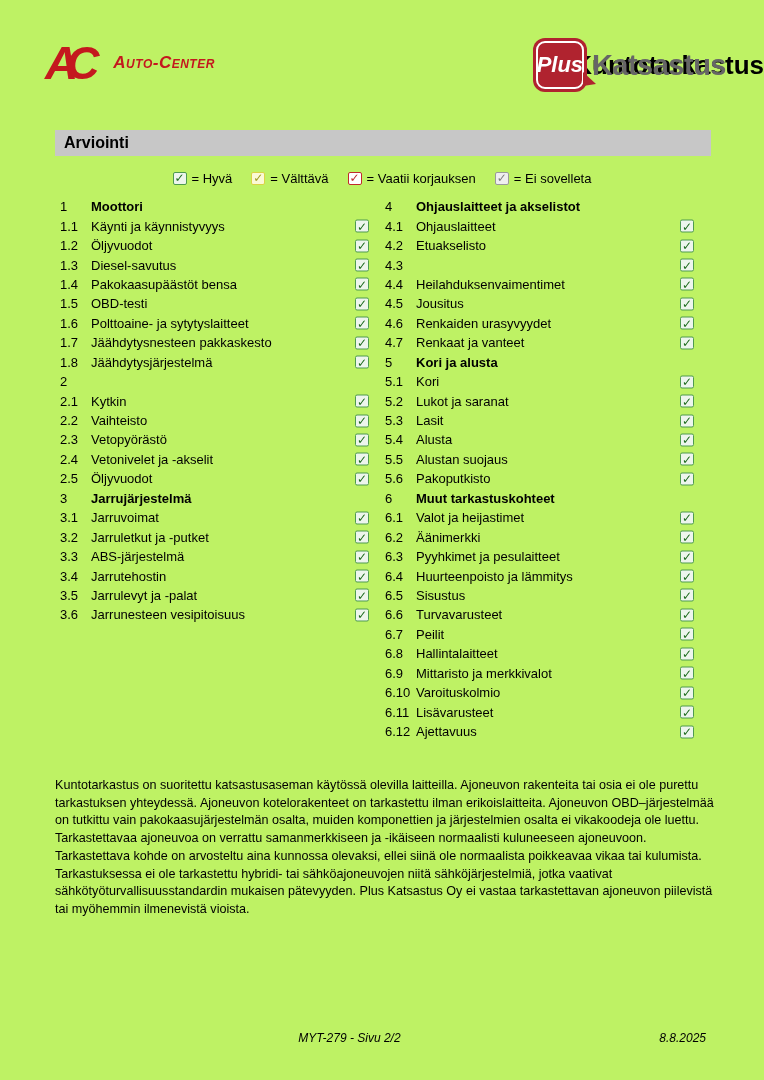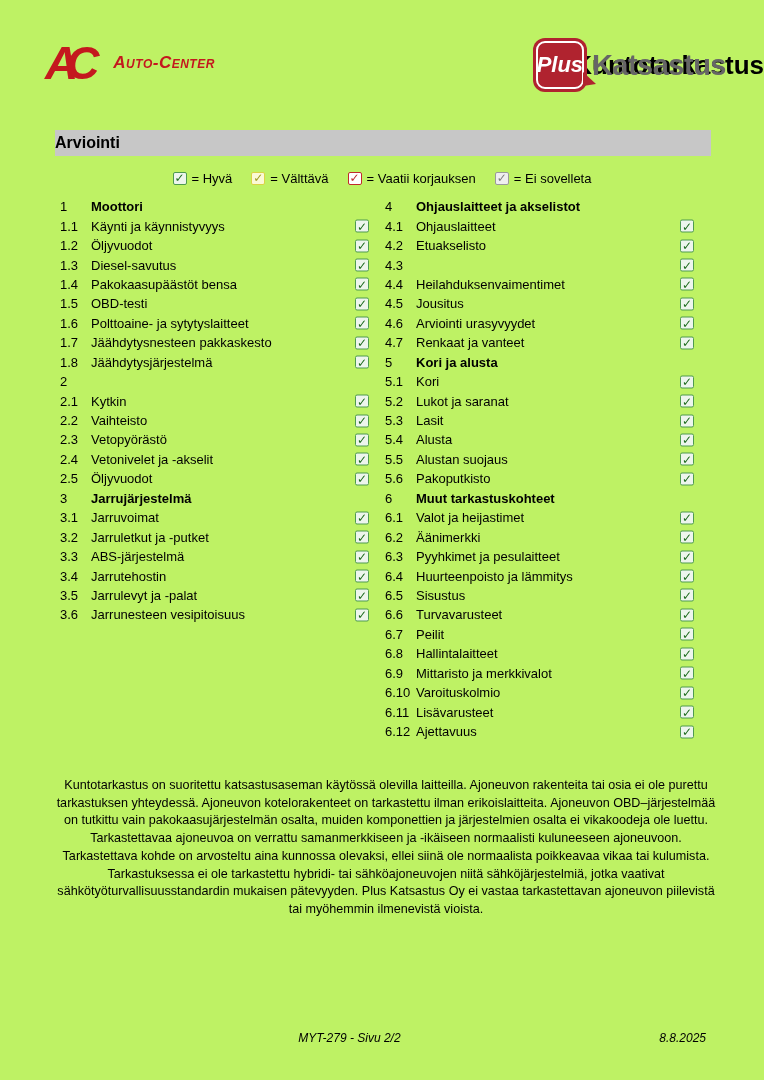--- a/index.html
+++ b/index.html
@@ -16,21 +16,21 @@
               display:flex;align-items:center;justify-content:center;flex:none;}
   .plus-badge-inner{position:absolute;inset:3px;border:2px solid #fff;border-radius:9px;pointer-events:none;}
   .plus-badge::after{content:"";position:absolute;right:-9px;bottom:6px;width:0;height:0;
               border-top:12px solid transparent;border-bottom:2px solid transparent;
               border-left:13px solid var(--badge-red,#b0232f);}
   .plus-text{position:relative;color:#fff;font-weight:bold;font-style:italic;font-size:22px;}
   .katsastus{font-size:29px;font-weight:bold;color:var(--brand-gray,#666);margin-left:5px;letter-spacing:-0.5px;text-align:right;}
 
   
   .section-bar{position:absolute;left:55px;top:130px;width:656px;height:26px;background:var(--bar-gray,#c7c7c7);
-               font-size:16px;font-weight:bold;line-height:26px;padding-left:0;box-sizing:border-box;}
+               font-size:16px;font-weight:bold;line-height:26px;padding-left:9px;box-sizing:border-box;}
 
   
   .legend{position:absolute;top:169px;left:0;right:0;height:18px;display:flex;justify-content:center;
           align-items:center;gap:19px;font-size:13px;}
   .legend-item{display:inline-flex;align-items:center;gap:5px;}
 
   
   .checkbox{display:inline-flex;width:12px;height:11px;border:1px solid;border-radius:2px;
             align-items:center;justify-content:center;font-size:12px;font-weight:bold;line-height:1;flex:none;}
 
@@ -38,21 +38,21 @@
   .col{position:absolute;top:197px;width:322px;}
   .col1{left:60px;}
   .col2{left:385px;}
   .crow{position:relative;height:19.45px;display:flex;align-items:center;font-size:13px;white-space:nowrap;}
   .crow .num{width:31px;flex:none;}
   .crow .label{flex:1;}
   .crow.section .label{font-weight:bold;}
   .crow .checkbox{position:absolute;left:295px;top:50%;transform:translateY(-50%);}
 
   
-  .disclaimer{position:absolute;left:55px;top:777px;width:662px;font-size:12.6px;line-height:17.7px;text-align:center;}
+  .disclaimer{position:absolute;left:55px;top:777px;width:662px;font-size:12.6px;line-height:17.7px;}
 
   
   .footer{position:absolute;left:0;right:9px;top:1031px;height:16px;font-size:12px;font-style:italic;}
   .footer .ref{position:absolute;left:0;right:0;text-align:center;transform:translateX(-28px);}
   .footer .date{position:absolute;right:49px;}
 </style>
 </head>
 <body>
 
 <div class="page">
@@ -227,21 +227,21 @@
         <span class="label">Heilahduksenvaimentimet</span>
         <span class="checkbox" style="border-color: rgb(78, 155, 78); background-color: rgb(237, 245, 237); color: rgb(29, 107, 29);">✓</span>
       </div>
       <div class="crow">
         <span class="num">4.5</span>
         <span class="label">Jousitus</span>
         <span class="checkbox" style="border-color: rgb(78, 155, 78); background-color: rgb(237, 245, 237); color: rgb(29, 107, 29);">✓</span>
       </div>
       <div class="crow">
         <span class="num">4.6</span>
-        <span class="label">Arviointi urasyvyydet</span>
+        <span class="label">Renkaiden urasyvyydet</span>
         <span class="checkbox" style="border-color: rgb(78, 155, 78); background-color: rgb(237, 245, 237); color: rgb(29, 107, 29);">✓</span>
       </div>
       <div class="crow">
         <span class="num">4.7</span>
         <span class="label">Renkaat ja vanteet</span>
         <span class="checkbox" style="border-color: rgb(78, 155, 78); background-color: rgb(237, 245, 237); color: rgb(29, 107, 29);">✓</span>
       </div>
       <div class="crow section">
         <span class="num">5</span>
         <span class="label">Kori ja alusta</span>

